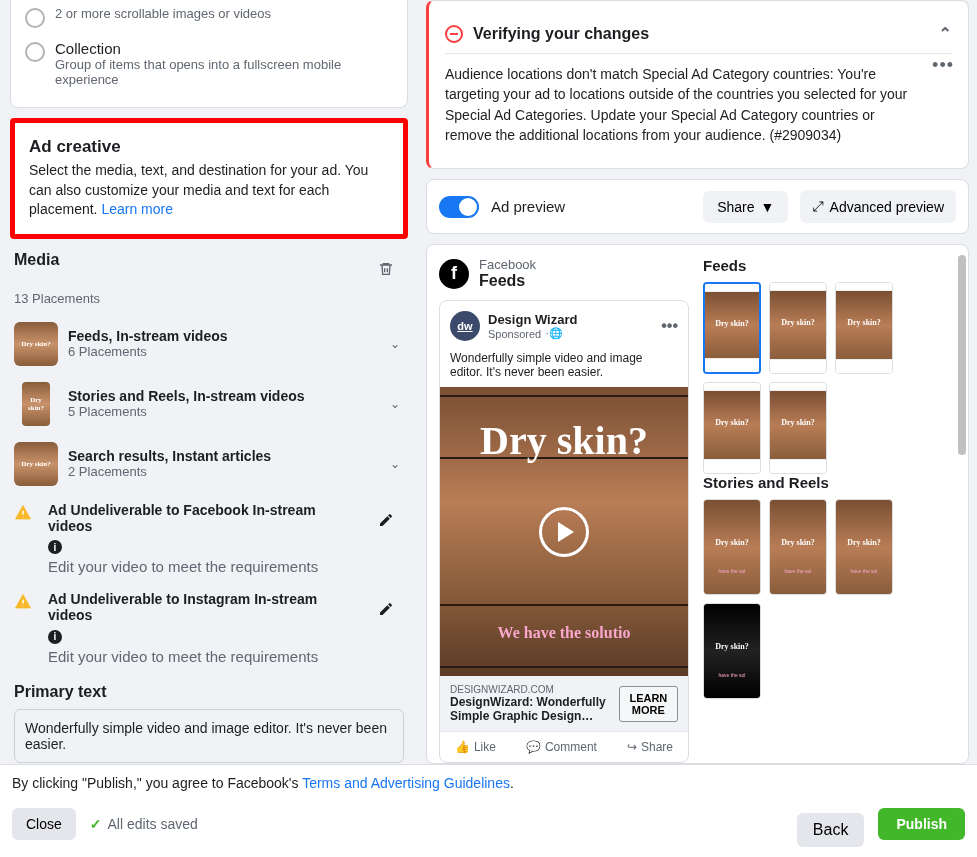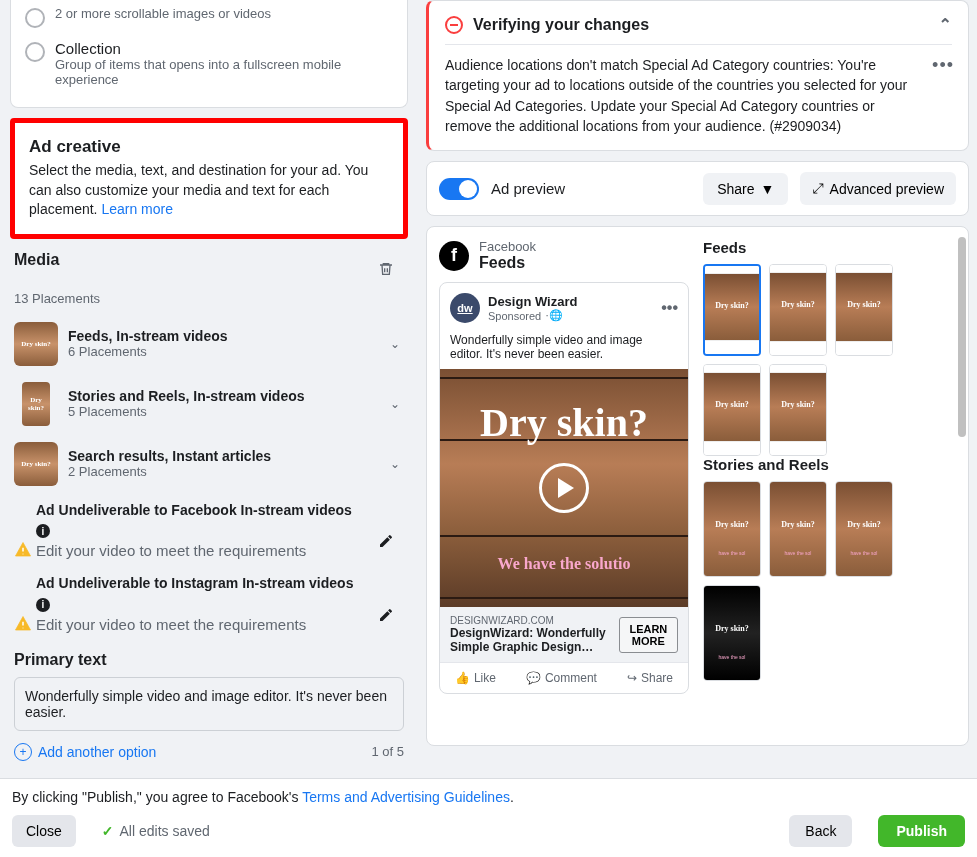--- a/index.html
+++ b/index.html
@@ -21,36 +21,36 @@
   .trash-btn { width: 36px; height: 36px; background: #f0f2f5; border: none; border-radius: 6px; display: flex; align-items: center; justify-content: center; cursor: pointer; font-size: 16px; color: #606770; }
   .placements-count { font-size: 13px; color: #606770; margin-bottom: 8px; }
   .media-row { display: flex; align-items: center; gap: 10px; padding: 8px 0; }
   .thumb { width: 44px; height: 44px; background: linear-gradient(180deg,#8a5d3b 0%, #c8926a 50%, #8a5d3b 100%); border-radius: 6px; flex-shrink: 0; position: relative; overflow: hidden; }
   .thumb.small { width: 28px; height: 44px; border-radius: 4px; margin-left: 8px; margin-right: 8px; }
   .thumb::after { content: 'Dry skin?'; position: absolute; left: 0; right: 0; top: 50%; transform: translateY(-50%); font-size: 7px; font-family: serif; color: #fff; text-align: center; font-weight: 700; }
   .media-info { flex: 1; }
   .media-title { font-weight: 600; font-size: 14px; }
   .media-sub { font-size: 13px; color: #606770; }
   .chev { color: #606770; font-size: 12px; padding: 0 4px; }
-  .warn-row { display: flex; align-items: flex-end; gap: 4px; padding: 8px 0; }
+  .warn-row { display: flex; align-items: flex-start; gap: 16px; padding: 8px 0; }
   .warn-icon { width: 18px; height: 18px; flex-shrink: 0; margin-top: 2px; position: relative; }
   .warn-icon svg { display:block;}
   .warn-body { flex: 1; }
   .warn-title { font-weight: 600; font-size: 14px; display:flex; align-items:center; gap:4px;}
   .info-i { display:inline-flex; width:14px; height:14px; border-radius:50%; background:#1c1e21; color:#fff; font-size:10px; font-weight:700; align-items:center; justify-content:center; }
   .warn-sub { font-size: 15px; color: #606770; margin-top: 4px; }
   .edit-btn { width: 36px; height: 36px; background: #f0f2f5; border: none; border-radius: 6px; display:flex; align-items:center; justify-content:center; cursor:pointer; }
   .primary-label { font-weight: 600; font-size: 16px; margin: 10px 0 8px 0; }
   .textbox { border: 1px solid #ccd0d5; border-radius: 6px; padding: 10px; font-size: 14px; min-height: 54px; }
   .add-opt { display: flex; align-items: center; justify-content: space-between; margin-top: 12px; }
   .add-link { color: #1877f2; font-weight: 500; display:flex; align-items:center; gap:6px; cursor:pointer; }
   .plus-circle { width:18px; height:18px; border:1.5px solid #1877f2; border-radius:50%; display:inline-flex; align-items:center; justify-content:center; font-size:12px; color:#1877f2; }
   .counter { font-size: 13px; color: #606770; }
 
-  .alert { border:1px solid #dadde1; border-left:3px solid #fa3e3e; border-radius:8px; background:#fff; padding:14px 16px; margin-bottom:10px; position:relative; }
+  .alert { border:1px solid #dadde1; border-left:3px solid #fa3e3e; border-radius:8px; background:#fff; padding:23px 16px; margin-bottom:10px; position:relative; }
   .alert-head { display:flex; align-items:center; gap:10px; font-weight:600; font-size:16px; margin-bottom:10px; border-bottom:1px solid #e4e6eb; padding-bottom:10px;}
   .alert-icon { width:18px; height:18px; border:2px solid #fa3e3e; border-radius:50%; display:flex; align-items:center; justify-content:center; color:#fa3e3e; font-weight:700; font-size:12px;}
   .alert-icon::before { content:''; display:block; width:8px; height:2px; background:#fa3e3e; }
   .alert-caret { margin-left:auto; color:#606770; }
   .alert-body { font-size:14px; color:#1c1e21; line-height:1.45; padding-right:28px; }
   .alert-dots { position:absolute; right:14px; top:54px; color:#606770; font-size:18px; letter-spacing:1px; cursor:pointer;}
 
   .preview-bar { background:#fff; border:1px solid #dadde1; border-radius:8px; padding:10px 12px; display:flex; align-items:center; gap:12px; margin-bottom:10px;}
   .toggle { width:40px; height:22px; background:#1877f2; border-radius:11px; position:relative; cursor:pointer;}
   .toggle::after { content:''; position:absolute; right:2px; top:2px; width:18px; height:18px; background:#fff; border-radius:50%;}
@@ -63,21 +63,21 @@
   .fb-circ { width:30px; height:30px; background:#000; color:#fff; border-radius:50%; display:flex; align-items:center; justify-content:center; font-weight:700; font-size:18px;}
   .phead-title { font-size:13px; color:#606770;}
   .phead-sub { font-size:16px; font-weight:700;}
   .post { border:1px solid #dadde1; border-radius:8px; width:250px; overflow:hidden;}
   .post-top { padding:10px; display:flex; align-items:center; gap:8px;}
   .avatar { width:30px; height:30px; background:#3b4a6b; border-radius:50%; display:flex; align-items:center; justify-content:center; color:#fff; font-size:11px; font-weight:700;text-decoration:underline;}
   .post-name { font-size:13px; font-weight:600;}
   .post-sp { font-size:11px; color:#606770; display:flex; align-items:center; gap:4px;}
   .post-dots { margin-left:auto; font-size:16px; font-weight:700; color:#606770;}
   .post-body { padding:0 10px 8px 10px; font-size:12px;}
-  .post-img { height:238px; background:linear-gradient(180deg,#7a4f33 0%, #b87d56 40%, #8a5d3b 70%, #5b3b27 100%); position:relative; display:flex; flex-direction:column; align-items:center; justify-content:center;}
+  .post-img { height:289px; background:linear-gradient(180deg,#7a4f33 0%, #b87d56 40%, #8a5d3b 70%, #5b3b27 100%); position:relative; display:flex; flex-direction:column; align-items:center; justify-content:center;}
   .play { width:50px; height:50px; border:3px solid #fff; border-radius:50%; display:flex; align-items:center; justify-content:center;}
   .play::after { content:''; border-left:16px solid #fff; border-top:10px solid transparent; border-bottom:10px solid transparent; margin-left:4px;}
   .post-txt1 { position:absolute; top:30px; left:0; right:0; text-align:center; font-family:Georgia,serif; font-size:40px; color:#fff; font-weight:600;}
   .post-txt2 { position:absolute; bottom:34px; left:0; right:0; text-align:center; font-family:Georgia,serif; font-size:16px; color:#f9a7cc; font-weight:600;}
   .post-stripe { position:absolute; left:0; right:0; height:2px; background:#2b1a12;}
   .post-cta { background:#f0f2f5; padding:8px 10px; display:flex; align-items:center; justify-content:space-between;}
   .cta-left { font-size:11px; }
   .cta-domain { font-size:10px; color:#606770; text-transform:uppercase;}
   .cta-title { font-weight:600; font-size:12px;}
   .cta-btn { border:1px solid #8a8d91; background:#f5f6f7; padding:5px 8px; font-size:11px; font-weight:600; border-radius:3px; cursor:pointer;}
@@ -94,25 +94,25 @@
   .rp-thumb .rimg::after { content:'Dry skin?'; position:absolute; left:0; right:0; top:40%; text-align:center; font-size:8px; color:#fff; font-family:serif; font-weight:700;}
   .rp-thumb .rfoot { height:14px; background:#fff; border-top:1px solid #eee;}
   .rp-thumb.tall { height:96px;}
   .rp-thumb.tall .rimg { height:100%;}
   .rp-thumb.tall .rimg::before { content:'have the sol'; position:absolute; bottom:20px; left:0; right:0; text-align:center; font-size:5px; color:#f9a7cc;}
   .scroll-ind { position:absolute; right:2px; top:10px; bottom:10px; width:8px;}
   .scroll-thumb { position:absolute; right:0; top:0; width:8px; height:200px; background:#c0c0c0; border-radius:4px;}
 
   .footer { position:absolute; bottom:0; left:0; right:0; background:#fff; border-top:1px solid #dadde1; padding:10px 12px; }
   .footer-top { font-size:14px; margin-bottom:10px;}
-  .footer-row { display:flex; align-items:center; gap:26px;}
+  .footer-row { display:flex; align-items:center; gap:14px;}
   .close-btn { background:#e4e6eb; border:none; border-radius:6px; padding:8px 14px; font-size:14px; font-weight:500; cursor:pointer;}
   .saved { display:flex; align-items:center; gap:6px; font-size:14px; color:#606770;}
   .check { color:#42b72a; font-weight:700;}
-  .back-btn { margin-left:auto; background:#e4e6eb; border:none; border-radius:6px; padding:8px 16px; font-size:14px; font-weight:500; cursor:pointer;}
+  .back-btn { margin-left:auto; background:#e4e6eb; border:none; border-radius:6px; padding:8px 16px; font-size:16px; font-weight:500; cursor:pointer;margin-top:12px;}
   .publish-btn { background:#42b72a; color:#fff; border:none; border-radius:6px; padding:8px 18px; font-size:14px; font-weight:600; cursor:pointer;}
   svg.pencil { width:16px; height:16px;}
 </style>
 </head>
 <body>
 
 <div class="cols">
   <div class="leftcol">
     <div class="card" style="border-top:none;border-top-left-radius:0;border-top-right-radius:0;margin-top:0;padding-top:0;">
       <div class="radio-row">

